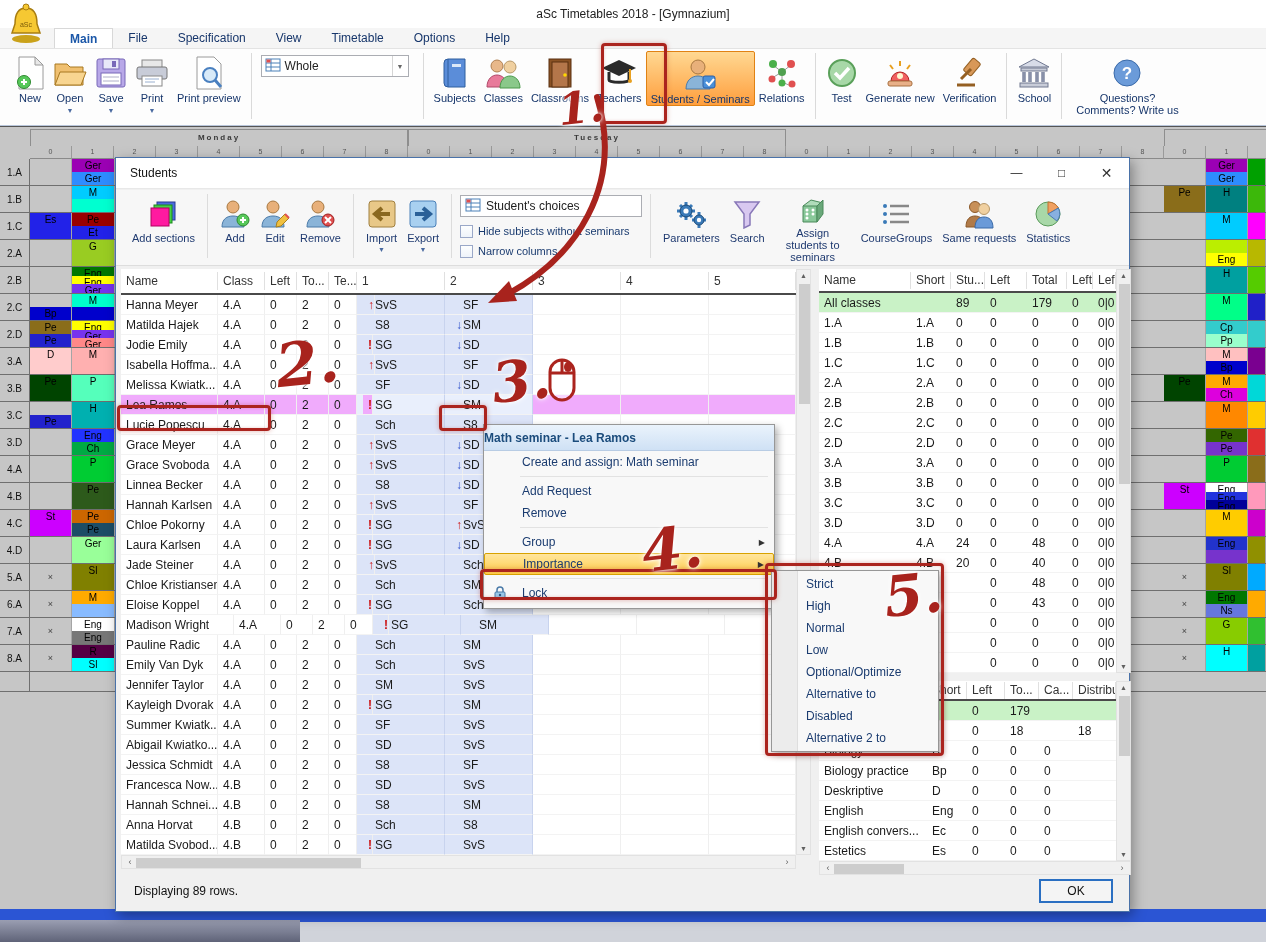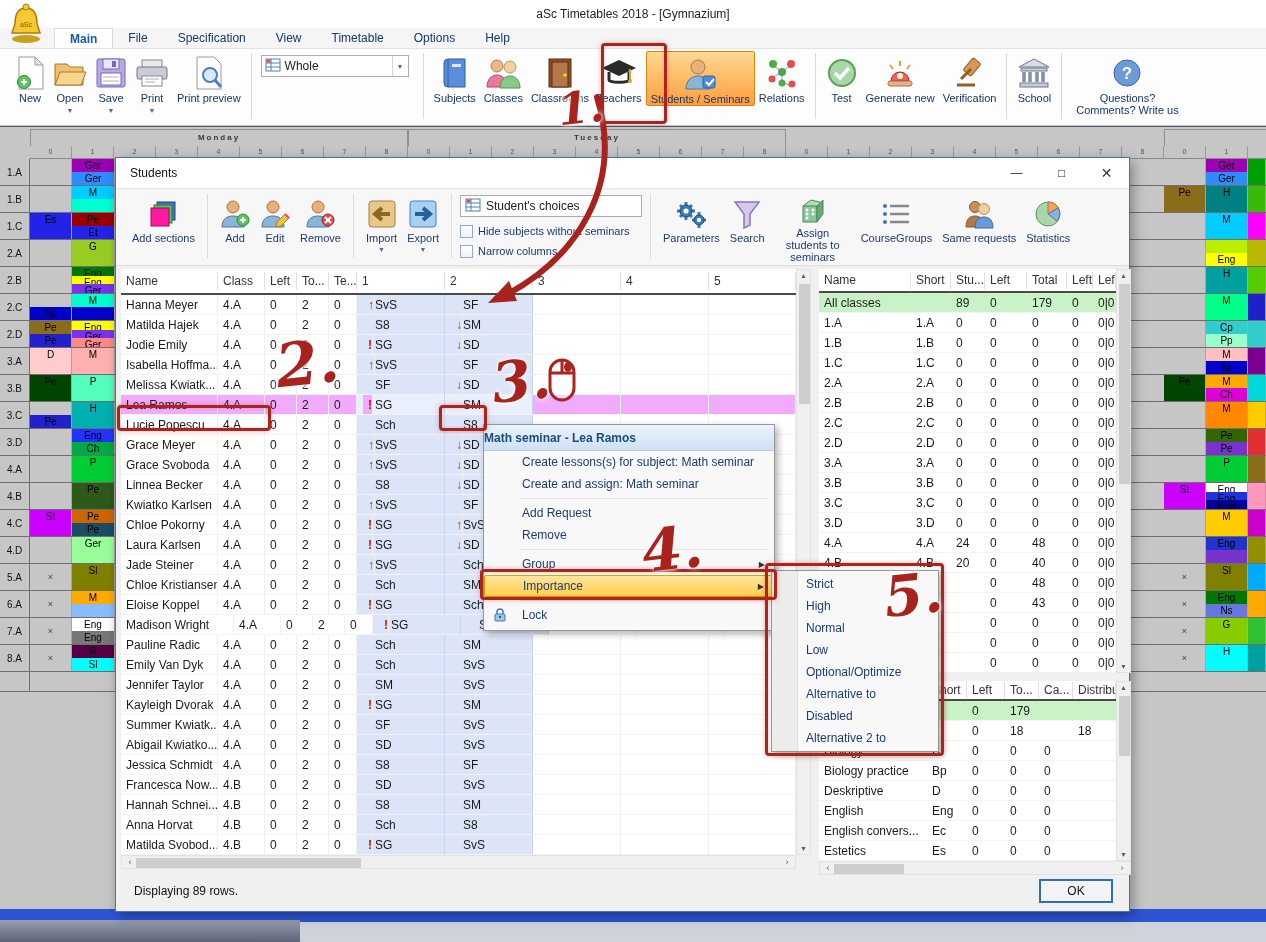--- a/index.html
+++ b/index.html
@@ -1014,21 +1014,21 @@
           <span style="width: 32px;">0</span>
           <span style="width: 32px;">2</span>
           <span style="width: 28px;">0</span>
           <span class="semc" style="width: 88px;">S8</span>
           <span class="semc" style="width: 88px;"><span class="mk mk-down">↓</span>SD</span>
           <span style="width: 88px;"></span>
           <span style="width: 88px;"></span>
           <span style="width: 87px;"></span>
         </div>
         <div class="str">
-          <span style="width: 97px;">Kwiatko Karlsen</span>
+          <span style="width: 97px;">Hannah Karlsen</span>
           <span style="width: 47px;">4.A</span>
           <span style="width: 32px;">0</span>
           <span style="width: 32px;">2</span>
           <span style="width: 28px;">0</span>
           <span class="semc" style="width: 88px;"><span class="mk mk-up">↑</span>SvS</span>
           <span class="semc" style="width: 88px;">SF</span>
           <span style="width: 88px;"></span>
           <span style="width: 88px;"></span>
           <span style="width: 87px;"></span>
         </div>
@@ -1521,23 +1521,20 @@
       <div class="sb-th-h" style="left:14px;width:70px;"></div>
       <span class="sb-ar" style="right:2px;">›</span>
     </div>
 
     <div class="dstatus">Displaying 89 rows.</div>
     <div class="okbtn">OK</div>
   </div>
 
   <div class="cmenu" id="cmenu">
     <div class="cm-head">Math seminar - Lea Ramos</div>
-  <div class="cm-item">
-        <span>Create lessons(s) for subject: Math seminar</span>
-      </div>
       <div class="cm-item">
         <span>Create and assign:  Math seminar</span>
       </div>
       <div class="cm-sep"></div>
       <div class="cm-item">
         <span>Add Request</span>
       </div>
       <div class="cm-item">
         <span>Remove</span>
       </div>

